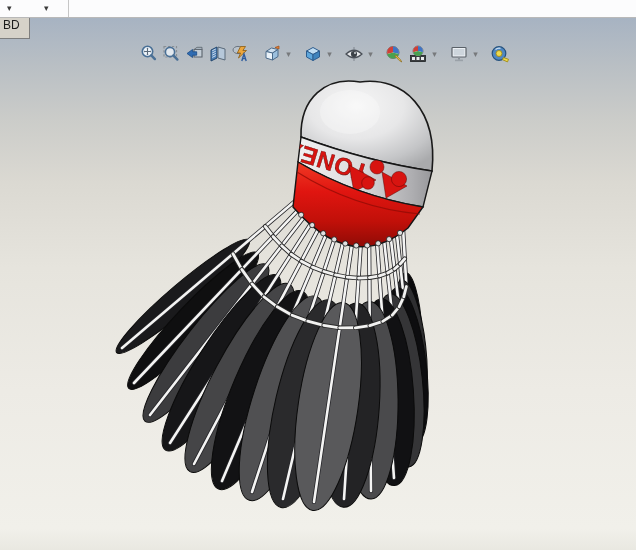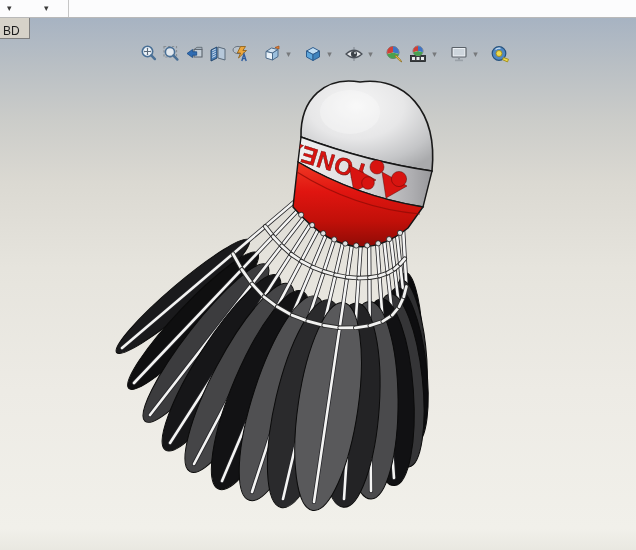--- a/index.html
+++ b/index.html
@@ -18,21 +18,21 @@
   }
   .caret1{left:7px;}
   .caret2{left:44px;}
   .topbar .vsep{
     position:absolute;left:68px;top:0;width:1px;height:17px;background:#c6c6c6;
   }
   
   .doc-tab{
     position:absolute;left:0;top:18px;width:30px;height:21px;z-index:31;
     background:#d6d2c9;border:1px solid #7e7e7e;border-top:none;border-left:none;
-    box-sizing:border-box;display:flex;align-items:flex-end;
+    box-sizing:border-box;display:flex;align-items:flex-start;
     font-size:12px;color:#1c1c1c;padding-left:3px;
   }
   
   .viewport{
     position:absolute;left:0;top:18px;width:636px;height:532px;
     background:linear-gradient(to bottom,
       #a7b3c2 0%, #b9bfc4 9%, #cbccc9 19%, #dbd9d2 31%,
       #e6e4dd 47%, #edebe5 70%, #f1f0ea 96%, #e9e8e1 100%);
   }
   

